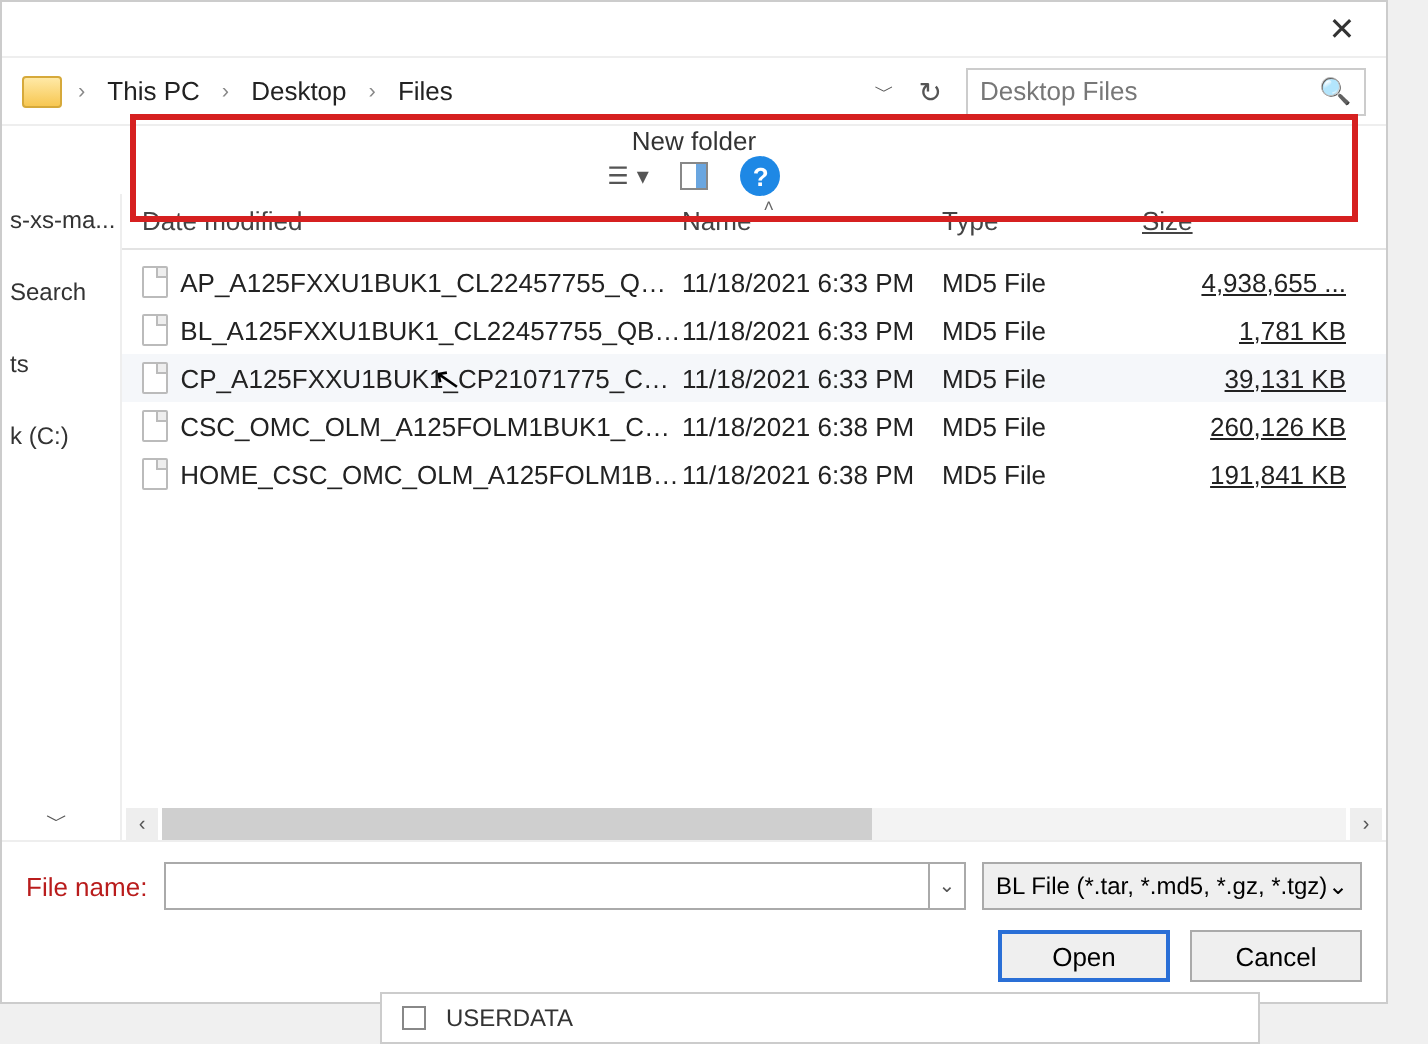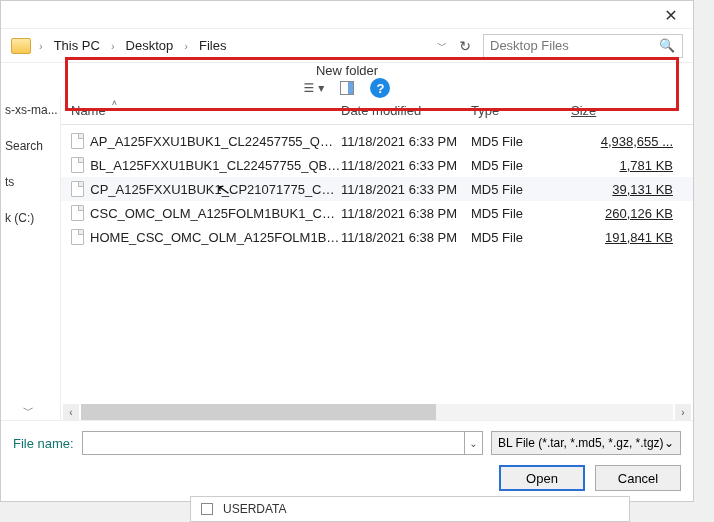--- a/index.html
+++ b/index.html
@@ -81,21 +81,21 @@
   .hscroll {
     height:16px; display:flex; align-items:center; padding:0 2px; gap:2px;
   }
   .hscroll .btn { width:16px; height:16px; background:#eee; display:flex; align-items:center; justify-content:center; font-size:10px; color:#555;}
   .hscroll .track { flex:1; height:16px; background:#f3f3f3; position:relative; }
   .hscroll .thumb { position:absolute; left:0; top:0; bottom:0; width:60%; background:#cfcfcf; }
   .footer {
     border-top:1px solid #eee; padding:10px 12px; display:flex; flex-direction:column; gap:10px;
   }
   .fn-row { display:flex; align-items:center; gap:8px; }
-  .fn-label { font-size:13px; color:#0f766e; }
+  .fn-label { font-size:13px; color:#b91c1c; }
   .fn-input { flex:1; height:24px; border:1px solid #aaa; background:#fff; }
   .fn-input-wrap { flex:1; position:relative; display:flex; }
   .fn-drop { width:18px; border:1px solid #aaa; border-left:none; display:flex; align-items:center; justify-content:center; font-size:10px; color:#555; }
   .filter {
     width:190px; height:24px; border:1px solid #aaa; background:#efefef;
     display:flex; align-items:center; justify-content:space-between; padding:0 6px; font-size:12px;
   }
   .btn-row { display:flex; justify-content:flex-end; gap:10px; }
   .winbtn {
     width:86px; height:26px; border:1px solid #aaa; background:#efefef;
@@ -158,25 +158,25 @@
     <div class="sidebar">
       <div class="item">s-xs-ma...</div>
       <div class="item">Search</div>
       <div class="item">ts</div>
       <div class="item">k (C:)</div>
       <span class="side-scroll-down">﹀</span>
     </div>
 
     <div class="list">
       <div class="cols">
+        <div class="hdr">Date modified</div>
         <div class="hdr">
           <span>Name</span>
           <span class="sort-up">˄</span>
         </div>
-        <div class="hdr">Date modified</div>
         <div class="hdr">Type</div>
         <div class="hdr sz">Size</div>
       </div>
 
       <div class="rows">
         <div class="row">
           <div class="fname">
               <div class="file-icon"></div>
               <span class="text-ellipsis">AP_A125FXXU1BUK1_CL22457755_QB459...</span>
             </div>

